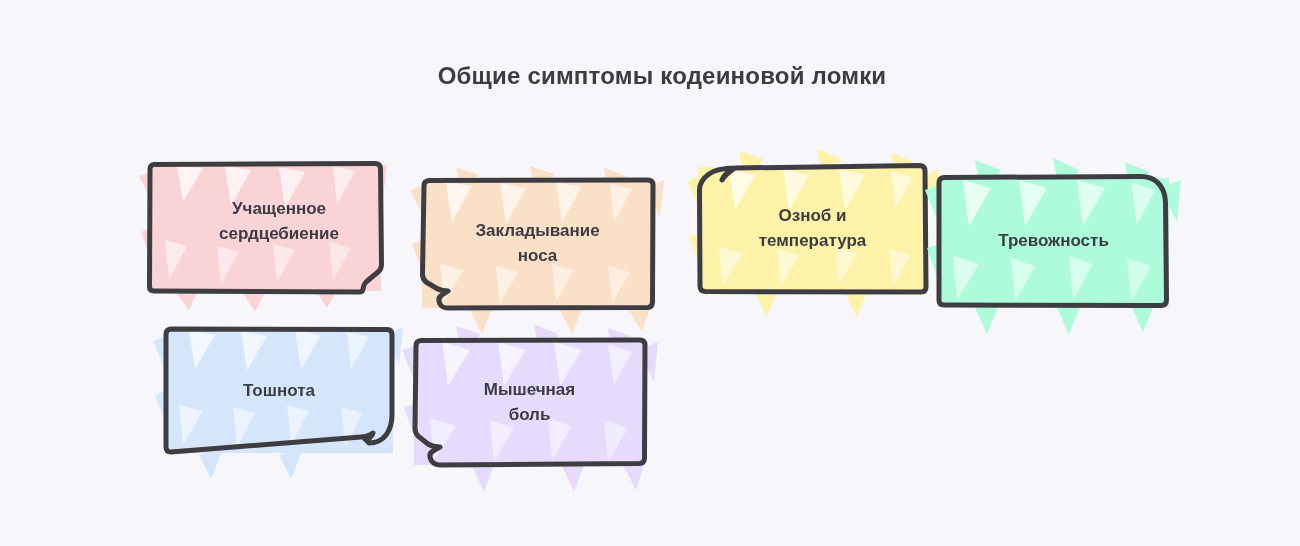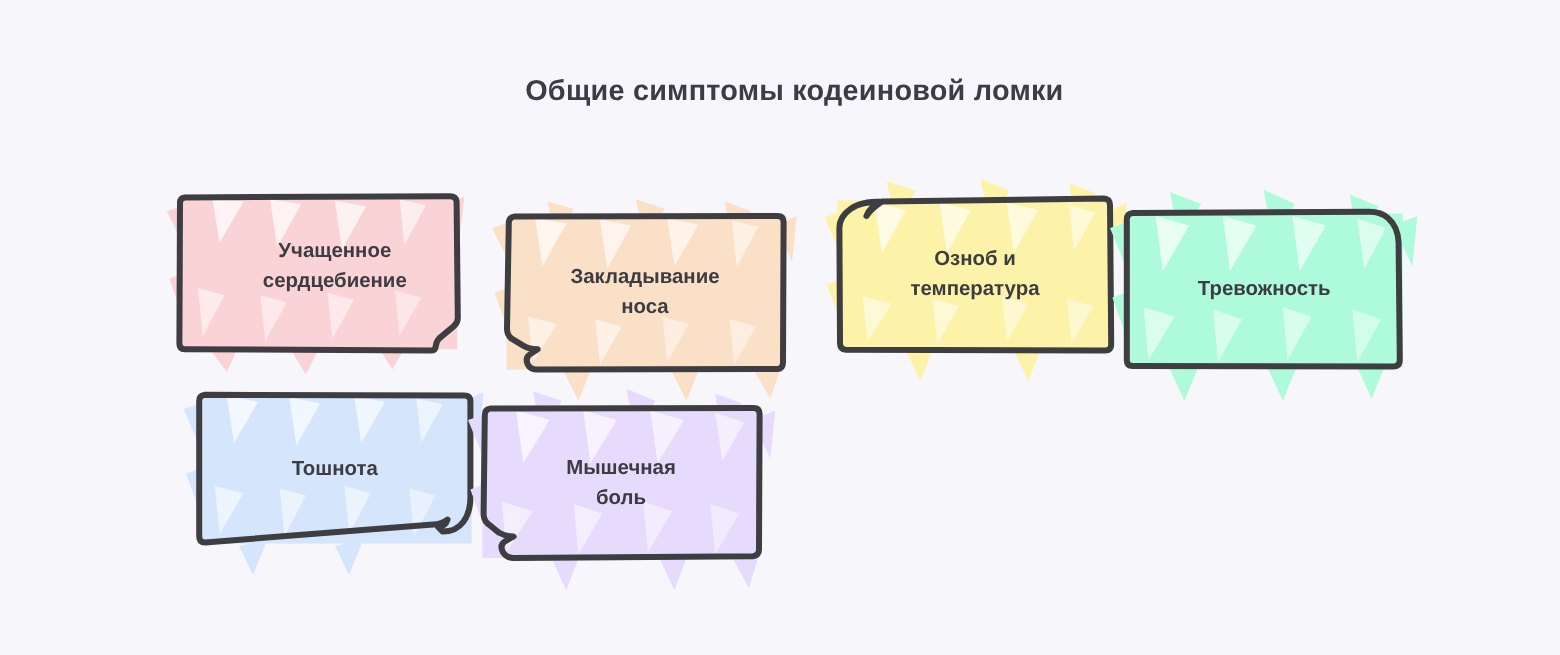--- a/index.html
+++ b/index.html
@@ -202,21 +202,21 @@
         <path d="M134 82 L158 90 L138 126 Z" fill="#FFFFFF" opacity="0.5"></path>
         <path d="M192 84 L216 92 L196 128 Z" fill="#FFFFFF" opacity="0.45"></path>
       </g>
       <g>
         <path d="M4 9 Q4 4 9 3.5 L206 2.5 Q216 2.5 222 8 Q230 15 230.5 28 L231.5 126 Q231.5 131 226.5 131.5 L9 131 Q4 131 4 126 Z" fill="none" stroke="#3D3D42" stroke-width="5" stroke-linejoin="round" stroke-linecap="round"></path>
       </g>
     </svg>
     <div class="card-label">Тревожность</div>
   </div>
 
-  <div class="card" style="left:400px; top:338px; width:235px; height:129px;">
+  <div class="card" style="left:412px; top:338px; width:235px; height:129px;">
     <svg width="235" height="129" viewBox="0 0 235 129" aria-hidden="true">
       <g>
         <rect x="2" y="3" width="231" height="124" fill="#E6DBFD"></rect>
         <path d="M-10 12 L14 4 L4 46 Z" fill="#E6DBFD"></path>
         <path d="M-8 70 L12 62 L4 102 Z" fill="#E6DBFD"></path>
         <path d="M44 -12 L68 -4 L52 26 Z" fill="#E6DBFD"></path>
         <path d="M122 -14 L146 -4 L130 26 Z" fill="#E6DBFD"></path>
         <path d="M196 -10 L218 -2 L202 26 Z" fill="#E6DBFD"></path>
         <path d="M60 128 L84 122 L72 154 Z" fill="#E6DBFD"></path>
         <path d="M150 128 L174 122 L162 154 Z" fill="#E6DBFD"></path>

